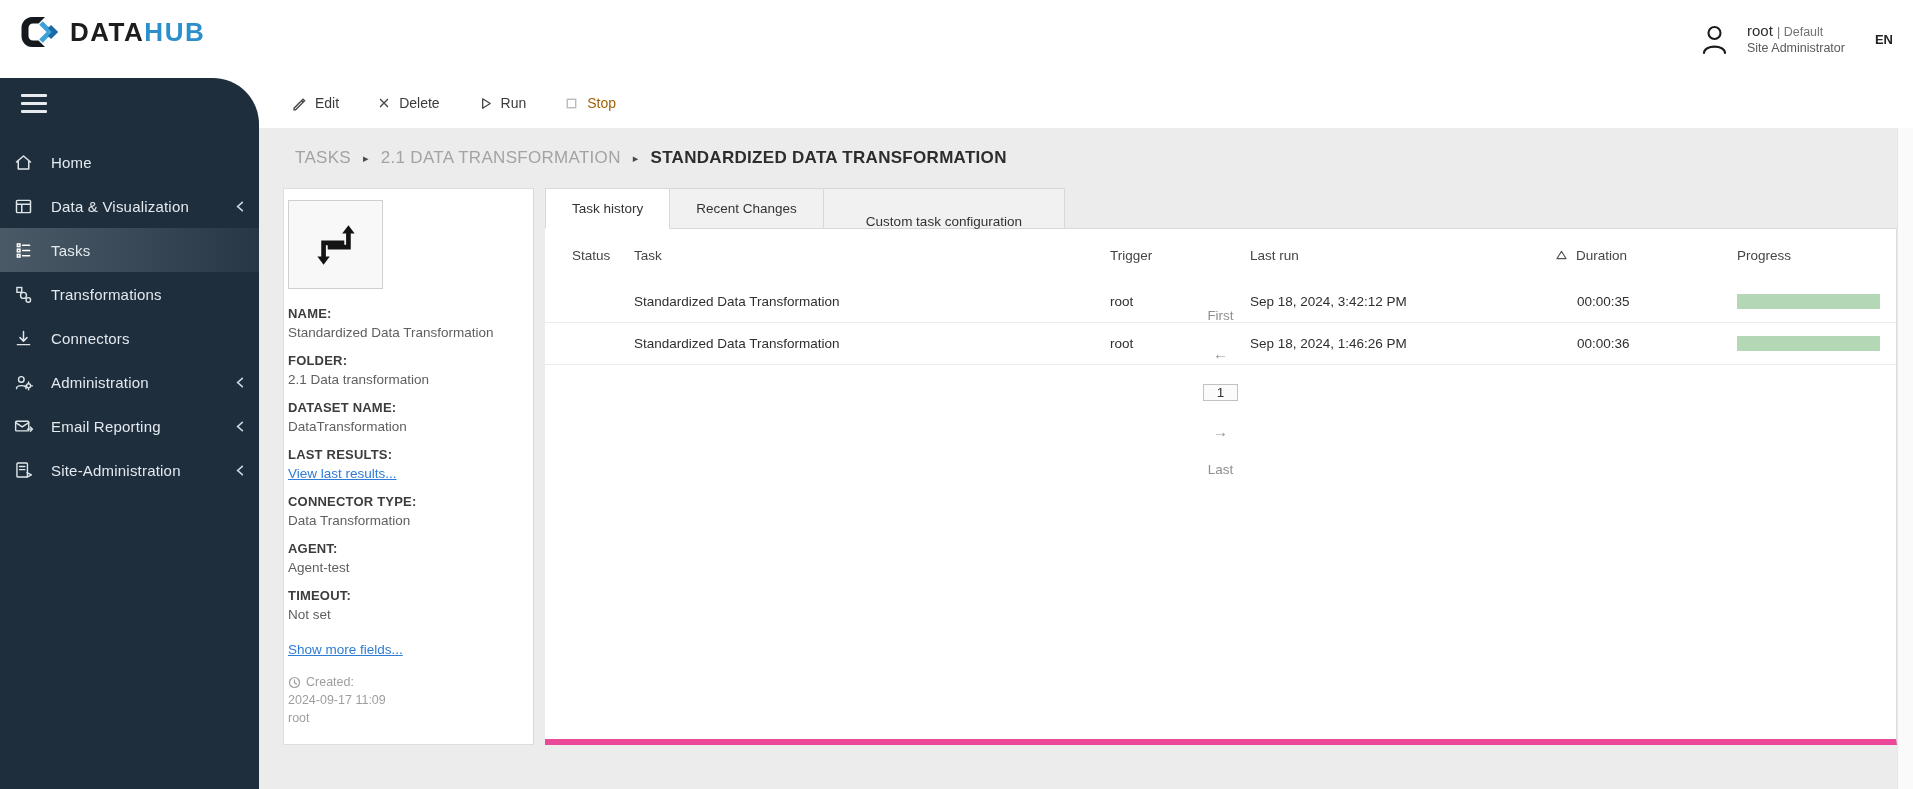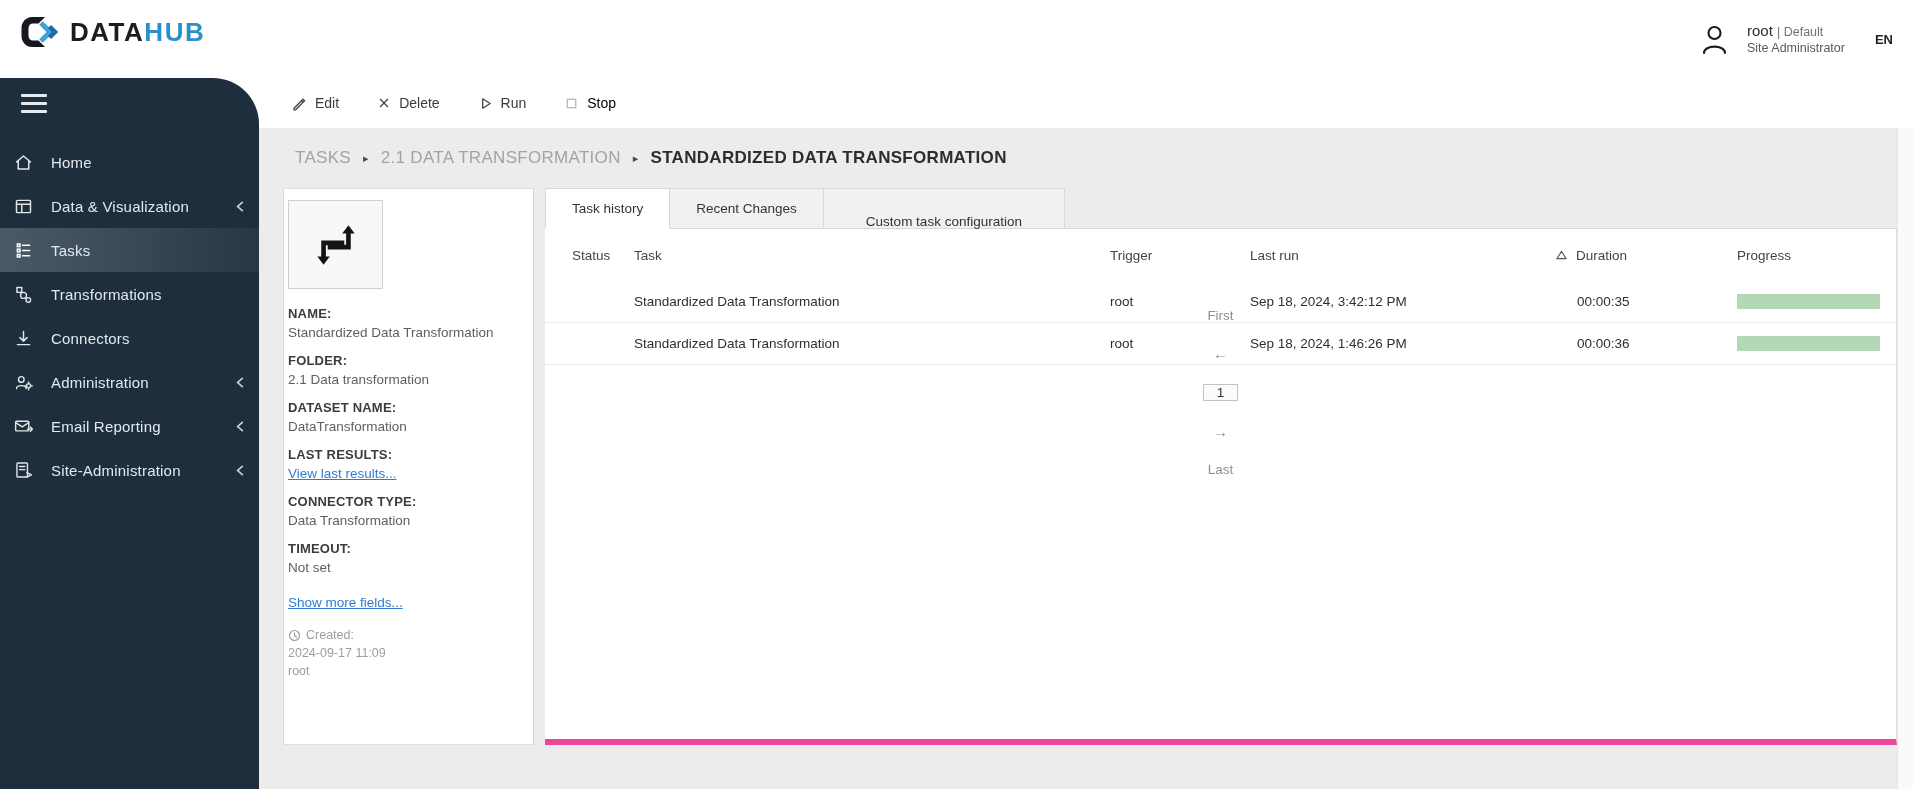--- a/index.html
+++ b/index.html
@@ -32,21 +32,21 @@
 
   
   .page-bg { position:absolute; left:259px; top:128px; right:0; bottom:0; background:#ececec; z-index:0; }
   .scroll-track { position:absolute; right:0; top:128px; width:16px; bottom:0;
     background:#fafafa; border-left:1px solid #e6e6e6; z-index:3; }
 
   
   .toolbar { position:absolute; left:291px; top:78px; height:50px; display:flex; align-items:center; gap:38px; z-index:1; }
   .tb-btn { display:flex; align-items:center; gap:8px; background:none; border:none;
     font-family:inherit; font-size:14px; color:#3a3a3a; cursor:pointer; }
-  .tb-btn.disabled { color:#000000; cursor:default;text-align:center; }
+  .tb-btn.disabled { color:#a16207; cursor:default;text-align:center; }
 
   
   .breadcrumb { position:absolute; left:295px; top:148px; display:flex; align-items:center; gap:12px;
     font-size:17px; letter-spacing:.3px; z-index:1; white-space:nowrap; }
   .bc-item { color:#a3a3a3; cursor:pointer; }
   .bc-sep { color:#4a4a4a; font-size:11px; }
   .bc-current { color:#2d2d2d; font-weight:600; cursor:default; }
 
   
   .panel-left { position:absolute; left:283px; top:188px; width:251px; height:557px;
@@ -272,20 +272,24 @@
   </div>
   <div class="field">
     <div class="field-label">LAST RESULTS:</div>
     <a class="link">View last results...</a>
   </div>
   <div class="field">
     <div class="field-label">CONNECTOR TYPE:</div>
     <div class="field-value">Data Transformation</div>
   </div>
   <div class="field">
+    <div class="field-label">AGENT:</div>
+    <div class="field-value">Agent-test</div>
+  </div>
+  <div class="field">
     <div class="field-label">TIMEOUT:</div>
     <div class="field-value">Not set</div>
   </div>
 
   <a class="link show-more">Show more fields...</a>
 
   <div class="created">
     <div class="created-line">
       <svg width="13" height="13" viewBox="0 0 13 13" fill="none" stroke="#9e9e9e" stroke-width="1.2" stroke-linecap="round">
         <circle cx="6.5" cy="6.5" r="5"></circle>

